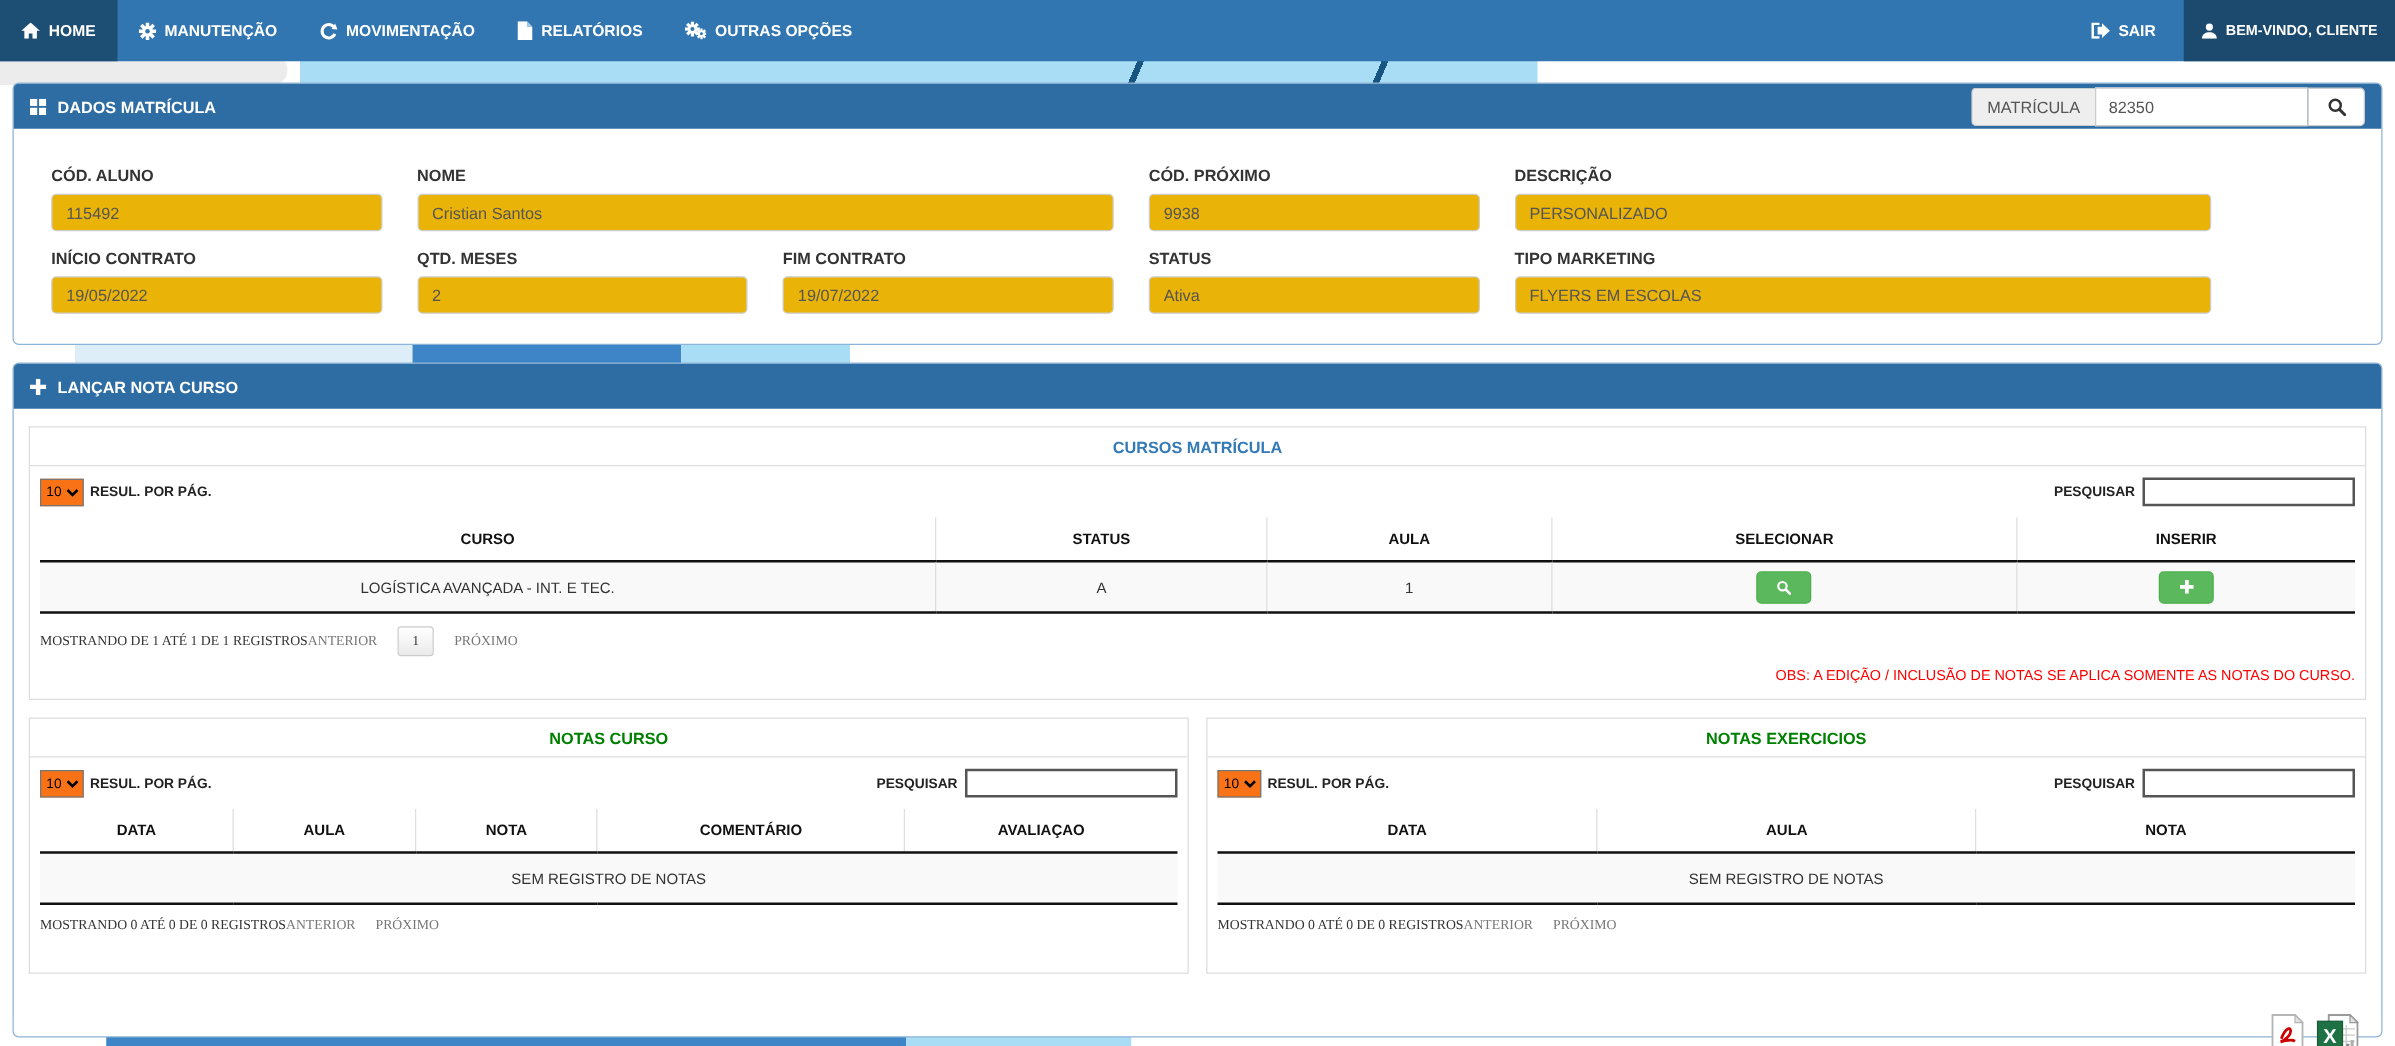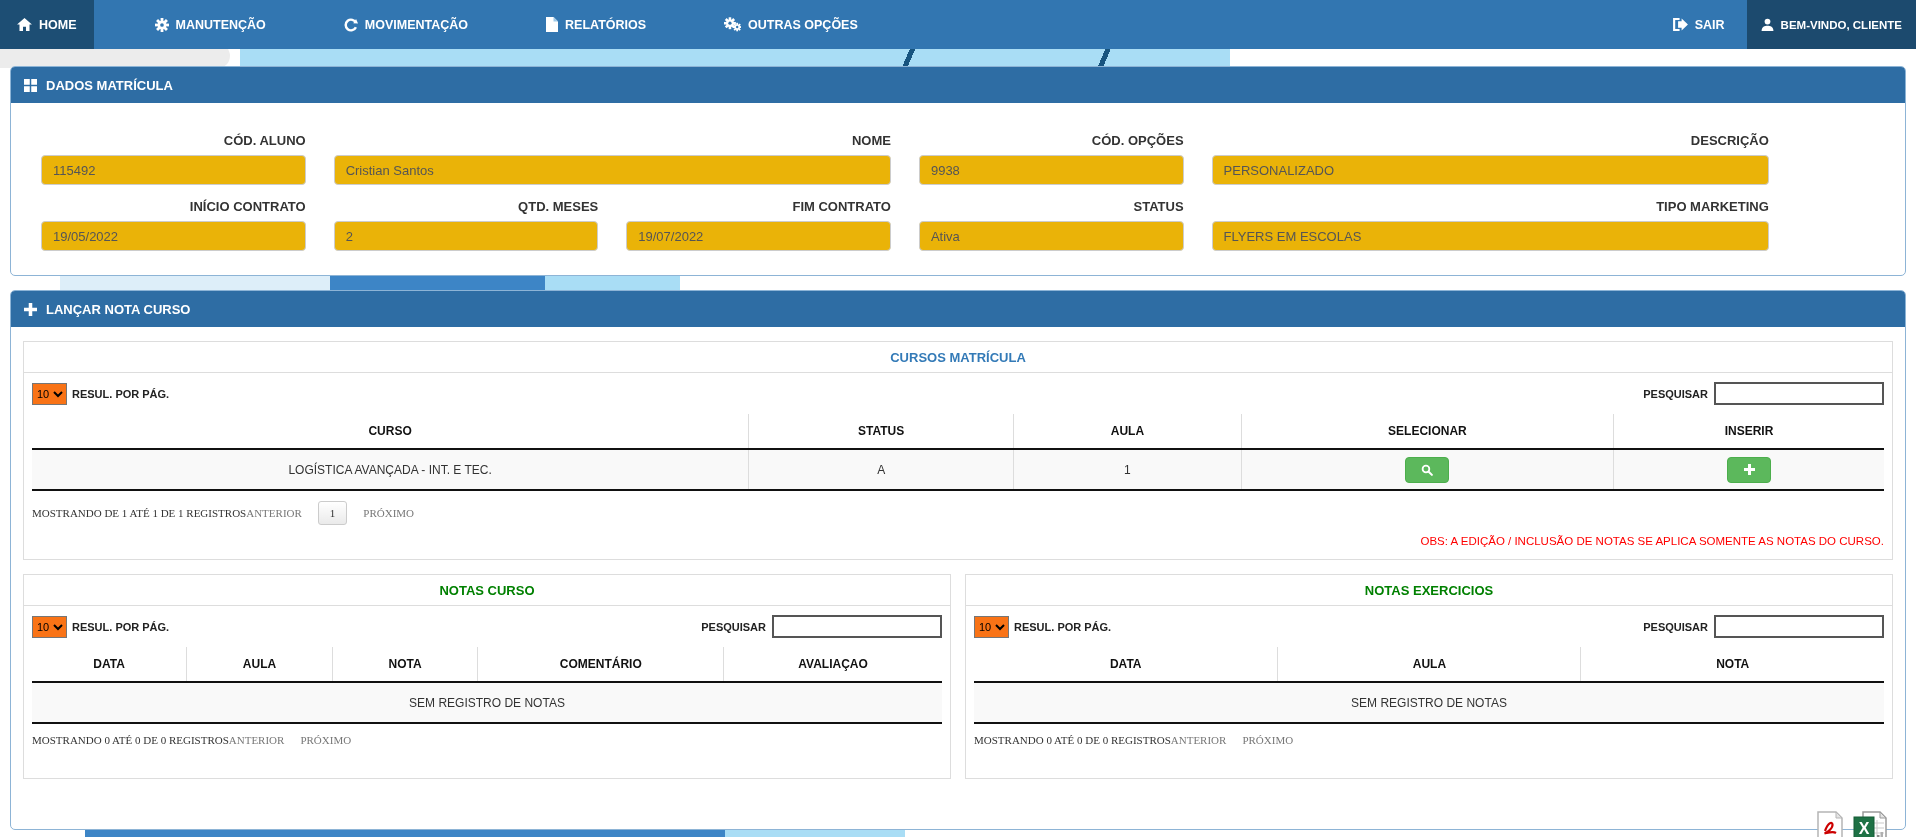--- a/index.html
+++ b/index.html
@@ -16,21 +16,21 @@
                background-image:linear-gradient(113deg, transparent 0 620px, #17547f 620px 625px, transparent 625px 800px, #17547f 800px 805px, transparent 805px); }
   .bg-band2a { left:60px;  top:272px; width:270px; height:19px; background:#ddeef9; }
   .bg-band2b { left:330px; top:272px; width:215px; height:19px; background:#3d85c6; }
   .bg-band2c { left:545px; top:272px; width:135px; height:19px; background:#a9ddf5; }
   .bg-bot1   { left:85px;  top:829px; width:640px; height:8px; background:#3d85c6; }
   .bg-bot2   { left:725px; top:829px; width:180px; height:8px; background:#a9ddf5; }
 
   
   .nav {
     position:relative; z-index:3; height:49px; background:#3276b1;
-    display:flex; align-items:stretch; color:#fff;gap:44px;
+    display:flex; align-items:stretch; color:#fff;
   }
   .nav-item {
     display:flex; align-items:center; gap:7px; padding:0 17px;
     font-size:12.5px; font-weight:bold; white-space:nowrap; cursor:pointer;
   }
   .nav-item.active { background:#1d4e74; }
   .nav-right { margin-left:auto; display:flex; align-items:stretch; }
   .nav-sair { display:flex; align-items:center; gap:7px; padding:0 22px; font-size:12.5px; font-weight:bold; cursor:pointer; }
   .nav-welcome {
     display:flex; align-items:center; gap:7px; padding:0 14px;
@@ -65,21 +65,21 @@
     width:46px; background:#fff; border:1px solid #ccc; border-radius:0 4px 4px 0;
     display:flex; align-items:center; justify-content:center; cursor:pointer;
   }
 
   
   .form-body { padding:30px 0 24px 30px; }
   .frow { display:flex; }
   .frow + .frow { margin-top:14px; }
   .fcol { flex:0 0 15.7%; padding-right:28px; }
   .fcol.wide { flex-basis:31.4%; }
-  .flabel { font-size:13px; font-weight:bold; color:#333; margin-bottom:7px;text-align:right; }
+  .flabel { font-size:13px; font-weight:bold; color:#333; margin-bottom:7px; }
   .fvalue {
     width:100%; height:30px; background:#eab308; border:1px solid #ccc; border-radius:4px;
     color:#555; font-size:13px; padding:0 11px; font-family:"Liberation Sans",sans-serif;
   }
 
   
   .section { border:1px solid #ddd; margin:14px 12px 0 12px; background:#fff; }
   .section-title {
     text-align:center; font-size:13px; font-weight:bold; padding:8px 0 7px;
     border-bottom:1px solid #ddd;
@@ -234,34 +234,46 @@
     <span class="nic">
       <svg width="13" height="13" viewBox="0 0 14 14">
         <rect x="0" y="0" width="6.2" height="6.2" fill="#fff"></rect>
         <rect x="7.8" y="0" width="6.2" height="6.2" fill="#fff"></rect>
         <rect x="0" y="7.8" width="6.2" height="6.2" fill="#fff"></rect>
         <rect x="7.8" y="7.8" width="6.2" height="6.2" fill="#fff"></rect>
       </svg>
     </span>
     <span>DADOS MATRÍCULA</span>
 
+    <div class="hsearch">
+      <span class="addon">MATRÍCULA</span>
+      <input type="text" value="82350" style="">
+      <button>
+        <span class="nic">
+          <svg width="15" height="15" viewBox="0 0 15 15">
+            <circle cx="6.2" cy="6.2" r="4.4" fill="none" stroke="#333" stroke-width="2"></circle>
+            <path d="M9.6 9.6 L13.8 13.8" stroke="#333" stroke-width="2.4" stroke-linecap="round"></path>
+          </svg>
+        </span>
+      </button>
+    </div>
   </div>
 
   <div class="form-body">
     <div class="frow">
       <div class="fcol">
         <div class="flabel">CÓD. ALUNO</div>
         <input class="fvalue" disabled="" value="115492" style="">
       </div>
       <div class="fcol wide">
         <div class="flabel">NOME</div>
         <input class="fvalue" disabled="" value="Cristian Santos" style="">
       </div>
       <div class="fcol">
-        <div class="flabel">CÓD. OPÇÕES</div>
+        <div class="flabel">CÓD. PRÓXIMO</div>
         <input class="fvalue" disabled="" value="9938" style="">
       </div>
       <div class="fcol wide">
         <div class="flabel">DESCRIÇÃO</div>
         <input class="fvalue" disabled="" value="PERSONALIZADO" style="">
       </div>
     </div>
     <div class="frow">
       <div class="fcol">
         <div class="flabel">INÍCIO CONTRATO</div>

